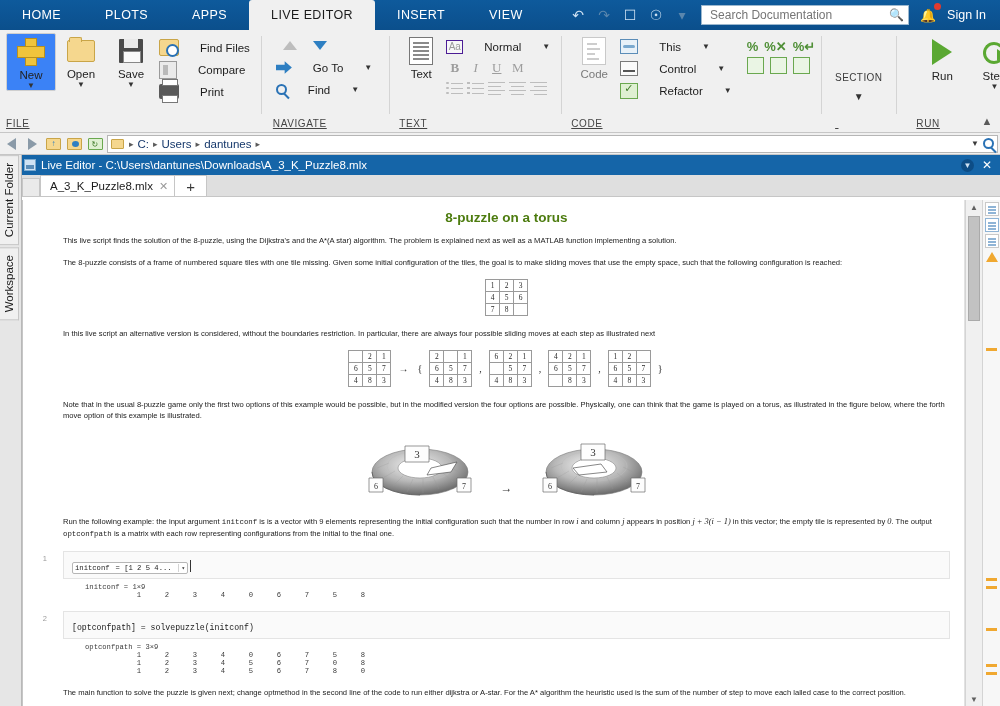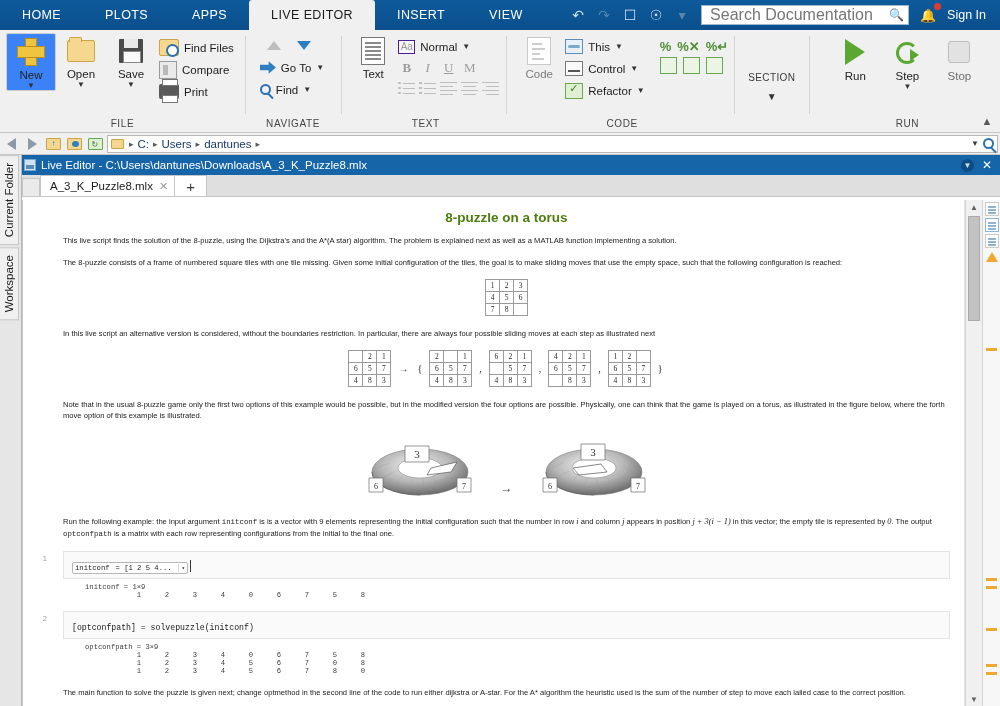--- a/index.html
+++ b/index.html
@@ -50,21 +50,21 @@
   .searchbox {
     width: 208px; height: 20px;
     background: #fff;
     border: 1px solid #9cb8cf;
     display: flex; align-items: center;
     padding: 0 4px 0 6px;
     margin: 0 4px;
   }
   .searchbox input {
     border: 0; outline: 0; width: 100%;
-    font-size: 16px; color: #555;
+    font-size: 12px; color: #555;
     font-family: "Liberation Sans", sans-serif;
     background: transparent;
   }
   .searchbox .mag { color: #2a72b5; font-size: 12px; }
   .signin { color: #fff; font-size: 12.5px; padding: 0 8px 0 4px; white-space: nowrap; }
   .bell { position: relative; font-size: 13px; color: #f2c14a; }
   .bell .dot {
     position:absolute; top:-1px; right:-2px;
     width:7px;height:7px;border-radius:50%;background:#e03a2f;
   }
@@ -82,35 +82,35 @@
     display: flex; flex-direction: column;
     position: relative;
     padding: 3px 6px 0 6px;
   }
   .rgroup + .rgroup::before {
     content:""; position:absolute; left:0; top:6px; bottom:18px;
     border-left: 1px solid #d4d4d4;
   }
   .rgroup-body { display: flex; flex: 1; align-items: flex-start; }
   .rgroup-label {
-    text-align: center; font-size: 10px; color: #444;
-    letter-spacing: .6px; padding-bottom: 3px; margin-top: auto;
+    font-size: 10px; color: #444;
+    letter-spacing: .6px; padding-bottom: 3px; margin-top: auto; text-decoration: underline;
   }
   .bigbtn {
     width: 50px;
     display: flex; flex-direction: column; align-items: center;
     padding: 3px 2px 0 2px;
     cursor: default;
   }
   .bigbtn.boxed { border: 1px solid #cfcfcf; background:#3b82f6; border-radius:2px; }
   .bigbtn .lbl { font-size: 11.5px; color: #222; margin-top: 2px; }
   .bigbtn .carat { font-size: 8px; color: #333; line-height: 8px; margin-top:1px;}
   .smallcol { display: flex; flex-direction: column; gap: 1px; padding-top: 4px; }
   .smallbtn {
-    display: flex; align-items: center; gap: 5px;
+    display: flex; align-items: center; gap: 21px;
     padding: 1px 5px 1px 3px;
     font-size: 11.5px; color: #1c1c1c;
     height: 21px;
     white-space: nowrap;
     cursor: default;
   }
   .smallbtn .carat { font-size: 8px; color:#333; }
   .icn { display:inline-block; }
 
   

